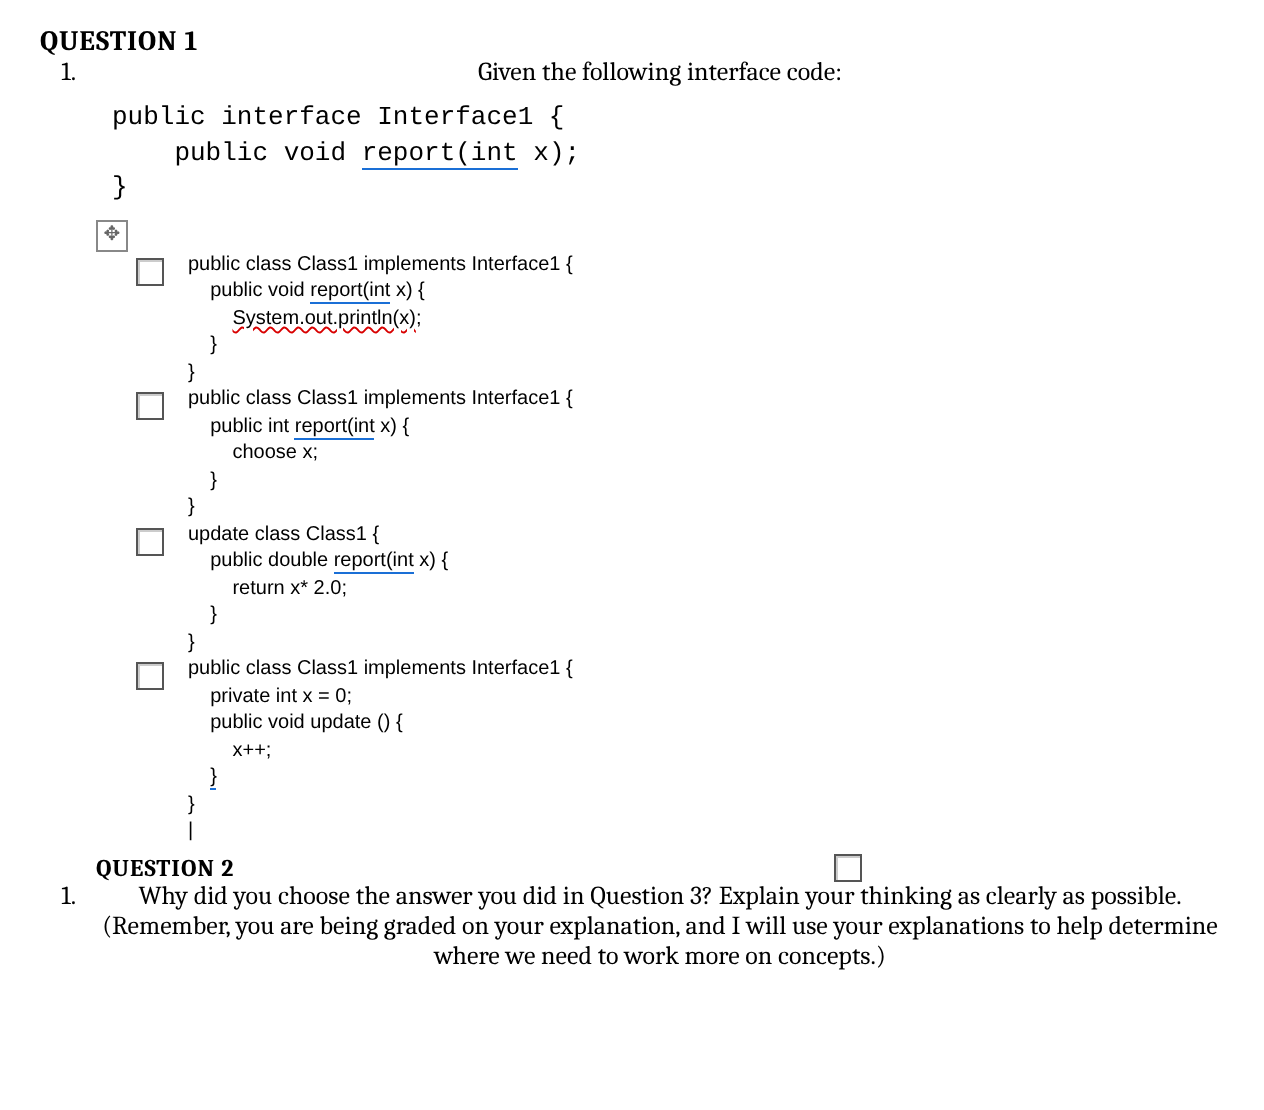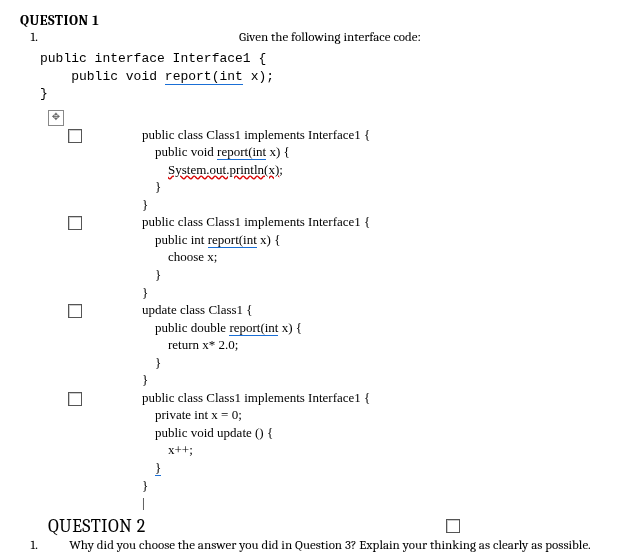--- a/index.html
+++ b/index.html
@@ -28,21 +28,21 @@
     margin-right: 10px;
   }
   .list-text {
     flex: 1;
     text-align: center;
   }
   .code-block {
     font-family: "Courier New", monospace;
     font-size: 13px;
     white-space: pre;
-    margin-left: 20px;
+    margin-left: 36px;
     margin-top: 6px;
     margin-bottom: 6px;
     line-height: 1.35;
   }
   .subq-row {
     display: flex;
     align-items: flex-start;
     margin-left: 28px;
   }
   .move-handle {
@@ -68,35 +68,34 @@
   .checkbox {
     width: 12px;
     height: 12px;
     border: 1px solid #555;
     box-shadow: inset 1px 1px 0 #ccc;
     margin-top: 3px;
     margin-right: 12px;
     flex-shrink: 0;
   }
   .option-code {
-    font-family: Liberation Serif, serif;
-    font-size: 13px;
+    font-family: Liberation Sans, sans-serif;
+    font-size: 10px;
     white-space: pre;
     line-height: 1.35;
-    margin-left: 48px;
   }
   .q2-row {
     display: flex;
     align-items: center;
     margin-left: 28px;
     margin-top: 4px;
   }
   .q2-header {
-    font-weight: normal;
-    font-size: 18px;
+    font-weight: bold;
+    font-size: 12px;
     letter-spacing: 0.5px;
   }
   .q2-checkbox {
     width: 12px;
     height: 12px;
     border: 1px solid #555;
     box-shadow: inset 1px 1px 0 #ccc;
     margin-left: 300px;
   }
   .grammar-underline {

